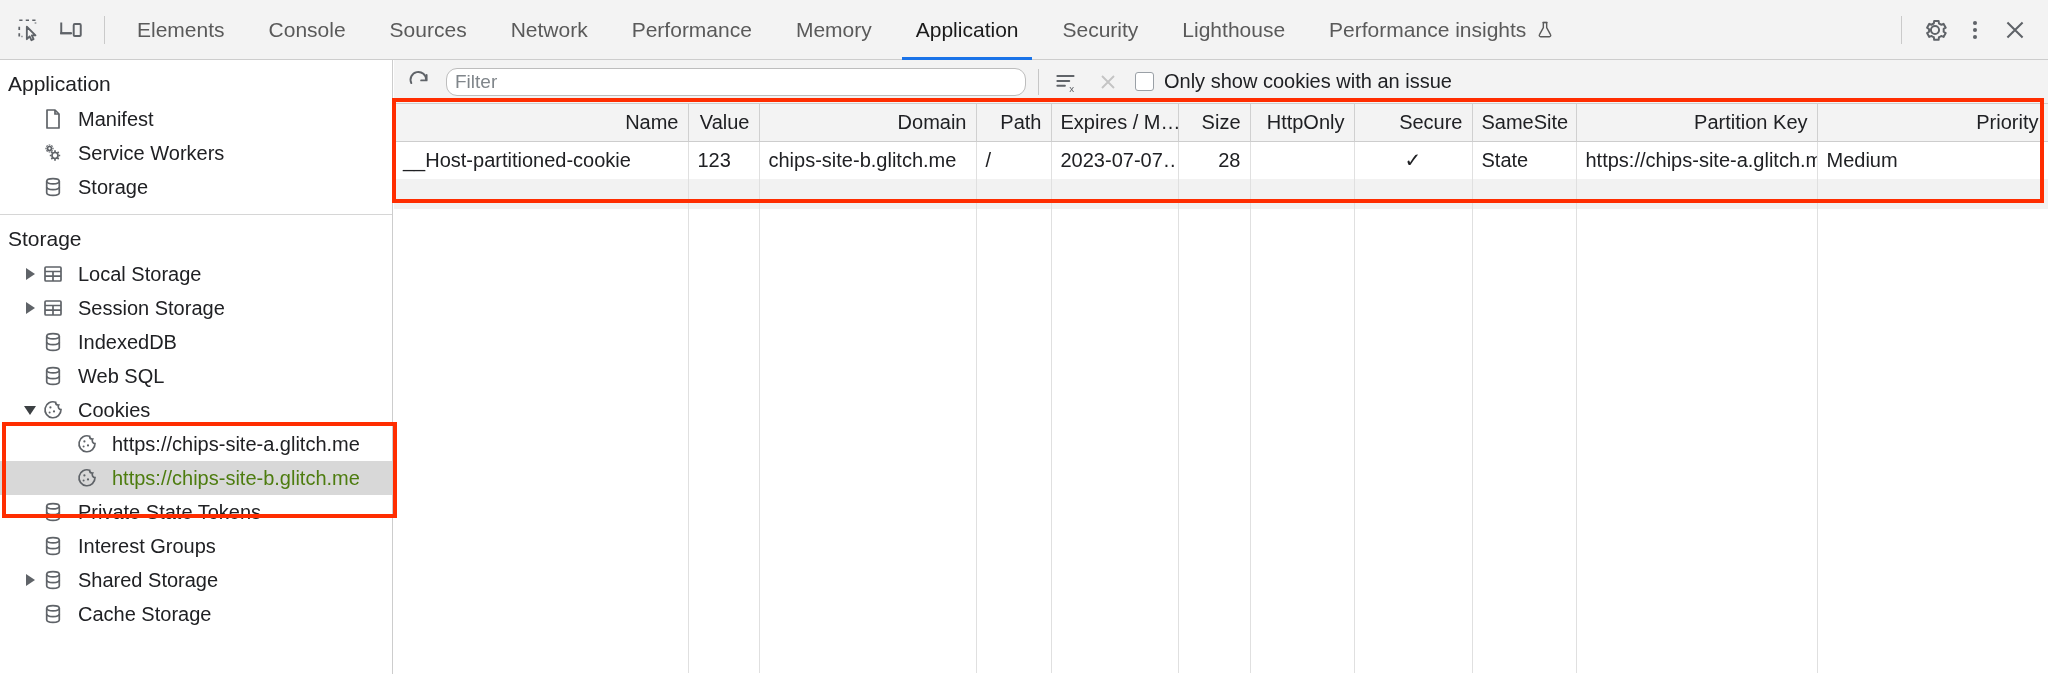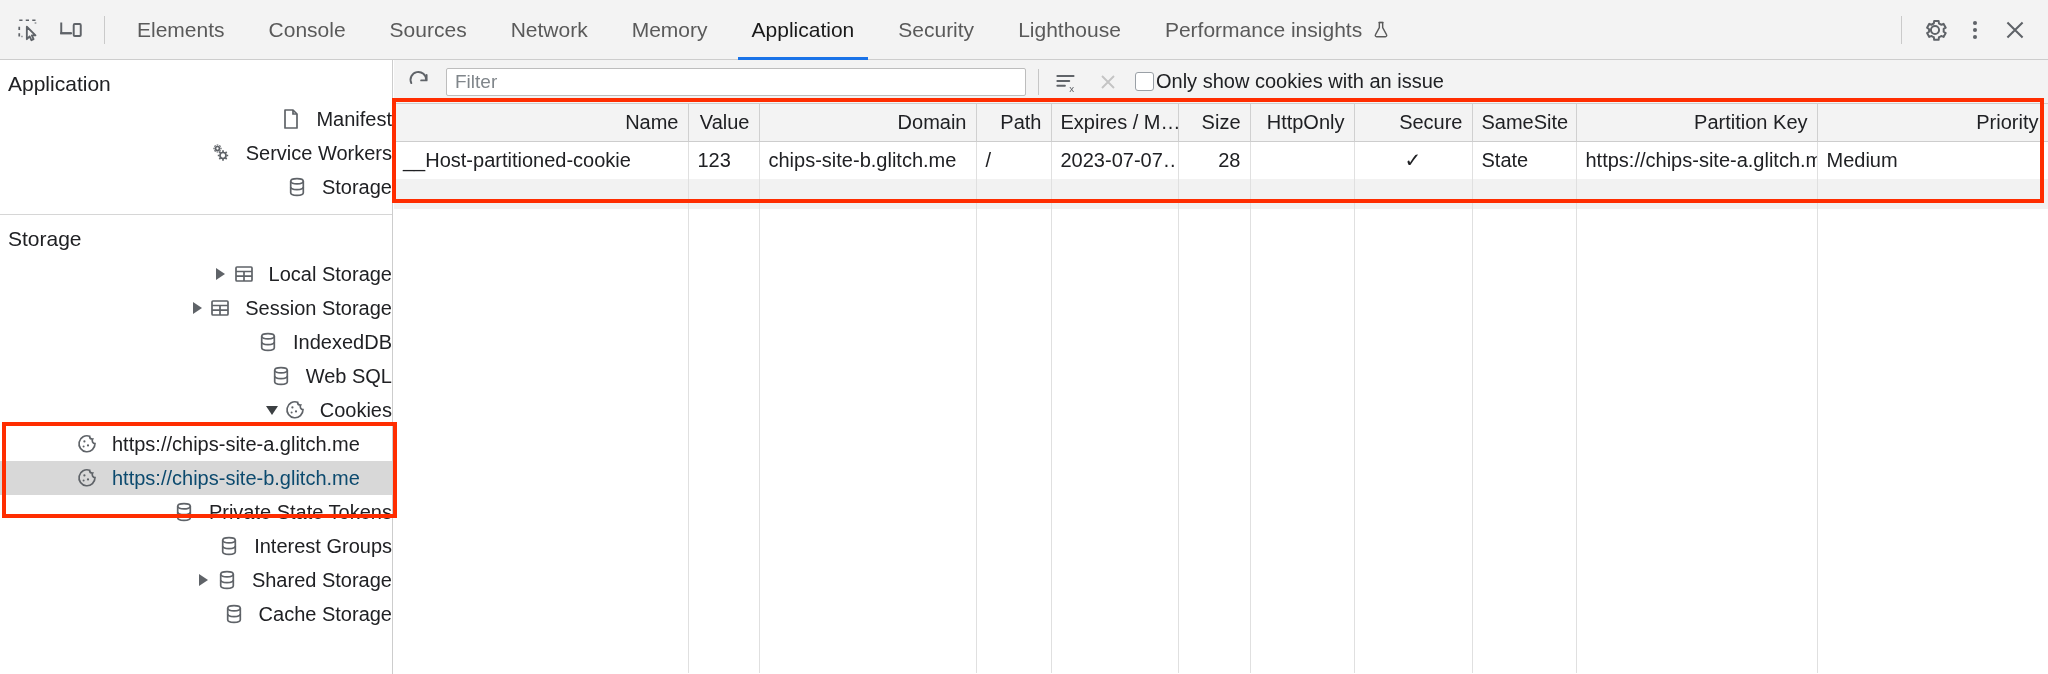--- a/index.html
+++ b/index.html
@@ -73,23 +73,23 @@
   .section-div {
     height: 1px; background: #d6d6d6; margin: 10px 0 0 0;
   }
   .tree-item {
     display: flex; align-items: center;
     height: 34px;
     padding-left: 20px;
     font-size: 20px; color: #202124;
     white-space: nowrap;
   }
-  .tree-item.indent1 { padding-left: 4px; justify-content: flex-end; }
+  .tree-item.indent1 { padding-left: 20px; }
   .tree-item.indent2 { padding-left: 54px; }
-  .tree-item.selected { background: #d8d8d8; color: #0c4a6e; text-align: center; }
+  .tree-item.selected { background: #d8d8d8; color: #4d7c0f; text-align: center; }
   .twisty {
     width: 20px; min-width: 20px;
     display: inline-flex; align-items: center; justify-content: center;
     color: #5f6368;
   }
   .twisty.empty { visibility: hidden; }
   .tri-right {
     width: 0; height: 0;
     border-left: 9px solid #5f6368;
     border-top: 6px solid transparent;
@@ -124,35 +124,35 @@
   }
   .refresh-btn {
     width: 30px; height: 30px;
     display: flex; align-items: center; justify-content: center;
   }
   .filter-input {
     flex: 0 0 580px;
     height: 28px;
     background: #ffffff;
     border: 1px solid #bdbdbd;
-    border-radius: 2px;
+    border-radius: 11px;
     font-size: 19px;
     color: #5f6368;
     padding: 0 8px;
     font-family: "Liberation Sans", sans-serif;
     outline: none;
   }
   .filter-input::placeholder { color: #80868b; }
   .fb-sep { width: 1px; height: 26px; background: #c6c6c6; }
   .fb-icon {
     width: 30px; height: 30px;
     display: flex; align-items: center; justify-content: center;
   }
   .fb-check {
-    display: flex; align-items: center; gap: 2px;
+    display: flex; align-items: center; gap: 10px;
     font-size: 20px; color: #202124;
     white-space: nowrap;
   }
   .checkbox {
     width: 19px; height: 19px;
     border: 1.5px solid #9aa0a6;
     border-radius: 3px;
     background: #fff;
   }
 
@@ -241,20 +241,23 @@
           <span>Elements</span>
         </div>
         <div class="tab">
           <span>Console</span>
         </div>
         <div class="tab">
           <span>Sources</span>
         </div>
         <div class="tab">
           <span>Network</span>
+        </div>
+        <div class="tab">
+          <span>Performance</span>
         </div>
         <div class="tab">
           <span>Memory</span>
         </div>
         <div class="tab active">
           <span>Application</span>
         </div>
         <div class="tab">
           <span>Security</span>
         </div>

